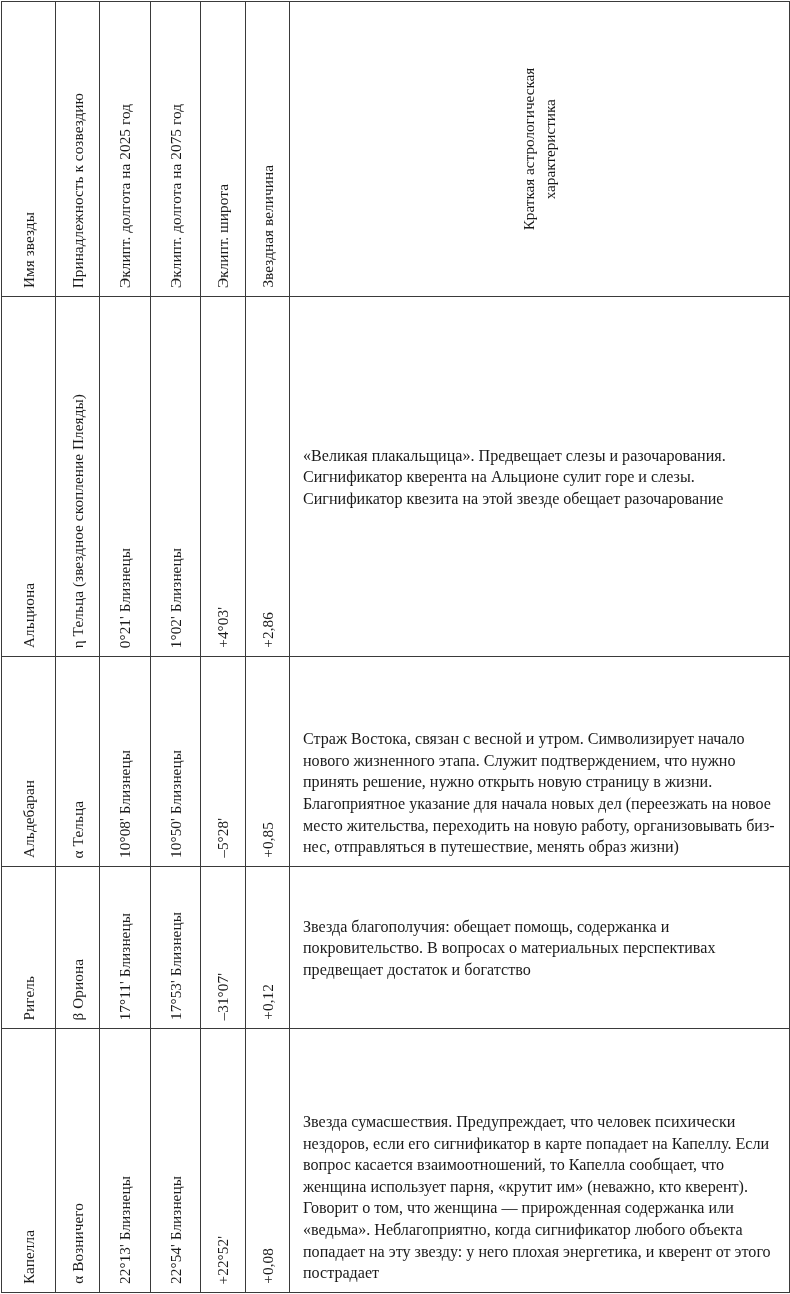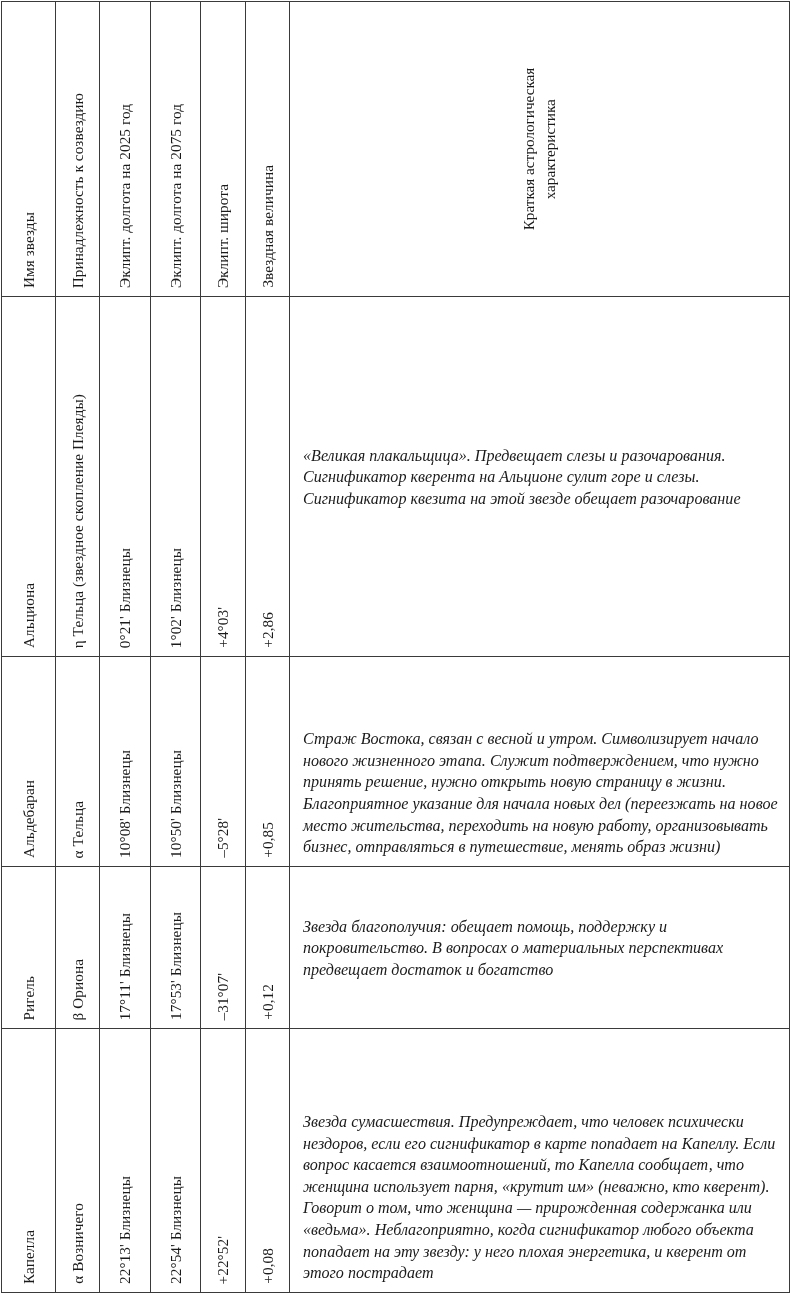--- a/index.html
+++ b/index.html
@@ -88,21 +88,20 @@
   
   .desc {
     vertical-align: top;
   }
   .desc-inner {
     padding: 9px 11px 8px 13px;
     font-size: 16.1px;
     line-height: 1.345;
     text-align: left;
     hyphens: manual;
-    font-style: italic;
   }
 </style>
 </head>
 <body>
 
 <table class="star-table">
   <colgroup>
     <col class="c-name">
       <col class="c-const">
       <col class="c-lon1">
@@ -297,21 +296,21 @@
           </div>
       </td>
       <td>
         <div class="vcell">
             <div class="vwrap">
               <span class="vtext">+0,12</span>
             </div>
           </div>
       </td>
       <td class="desc" style="vertical-align:middle">
-        <div class="desc-inner">Звезда благополучия: обещает помощь, поддержку и покровительство. В вопросах о материальных пер­спективах предвещает достаток и богатство</div>
+        <div class="desc-inner">Звезда благополучия: обещает помощь, содержанка и покровительство. В вопросах о материальных пер­спективах предвещает достаток и богатство</div>
       </td>
     </tr>
 
     <tr>
       <td>
         <div class="vcell">
             <div class="vwrap">
               <span class="vtext">Капелла</span>
             </div>
           </div>

